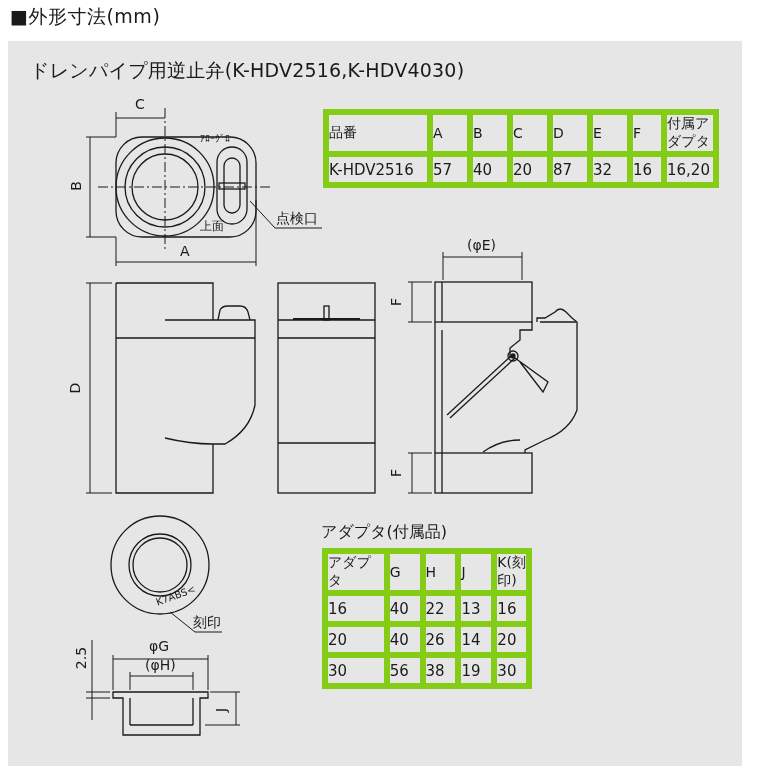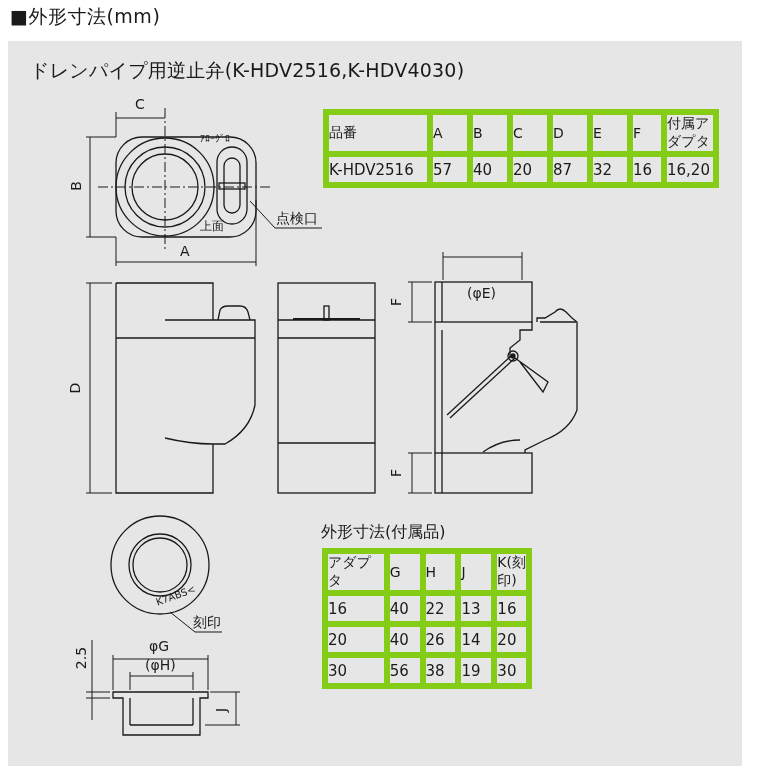--- a/index.html
+++ b/index.html
@@ -131,21 +131,21 @@
   </g>
 </svg>
 
 <div class="lbl" style="left:135px;top:96px;">C</div>
 <div class="lbl-r" style="left:71px;top:178px;">B</div>
 <div class="lbl" style="left:180px;top:243px;">A</div>
 <div class="lbl" style="left:200px;top:218px;font-size:12px;text-align:center;">上面</div>
 <div class="lbl" style="left:200px;top:133px;font-size:10px;">ｱﾛｰｸﾞﾛ</div>
 <div class="lbl" style="left:276px;top:210px;">点検口</div>
 <div class="lbl-r" style="left:70px;top:380px;">D</div>
-<div class="lbl" style="left:467px;top:237px;margin-top:48px;">(φE)</div>
+<div class="lbl" style="left:467px;top:237px;">(φE)</div>
 <div class="lbl-r" style="left:392px;top:294px;">F</div>
 <div class="lbl-r" style="left:392px;top:465px;">F</div>
 <div class="lbl" style="left:155px;top:590px;font-size:10px;transform:rotate(-20deg);">K7ABS&lt;</div>
 <div class="lbl" style="left:193px;top:614px;">刻印</div>
 <div class="lbl" style="left:149px;top:638px;">φG</div>
 <div class="lbl" style="left:145px;top:657px;">(φH)</div>
 <div class="lbl-r" style="left:70px;top:650px;">2.5</div>
 <div class="lbl-r" style="left:219px;top:702px;">J</div>
 
 <table class="spec" style="left:323px;top:109px;width:396px;">
@@ -166,21 +166,21 @@
     <td>40</td>
     <td>20</td>
     <td>87</td>
     <td>32</td>
     <td>16</td>
     <td>16,20</td>
   </tr>
 </tbody>
   </table>
 
-<div class="adapter-title">外形寸法(付属品)</div>
+<div class="adapter-title">アダプタ(付属品)</div>
 <table class="spec" style="left:322px;top:548px;width:210px;">
   <tbody>
       <tr class="head">
     <td style="width:56px">アダプタ</td>
     <td style="width:30px">G</td>
     <td style="width:30px">H</td>
     <td style="width:30px">J</td>
     <td>K(刻印)</td>
   </tr>
   <tr>

